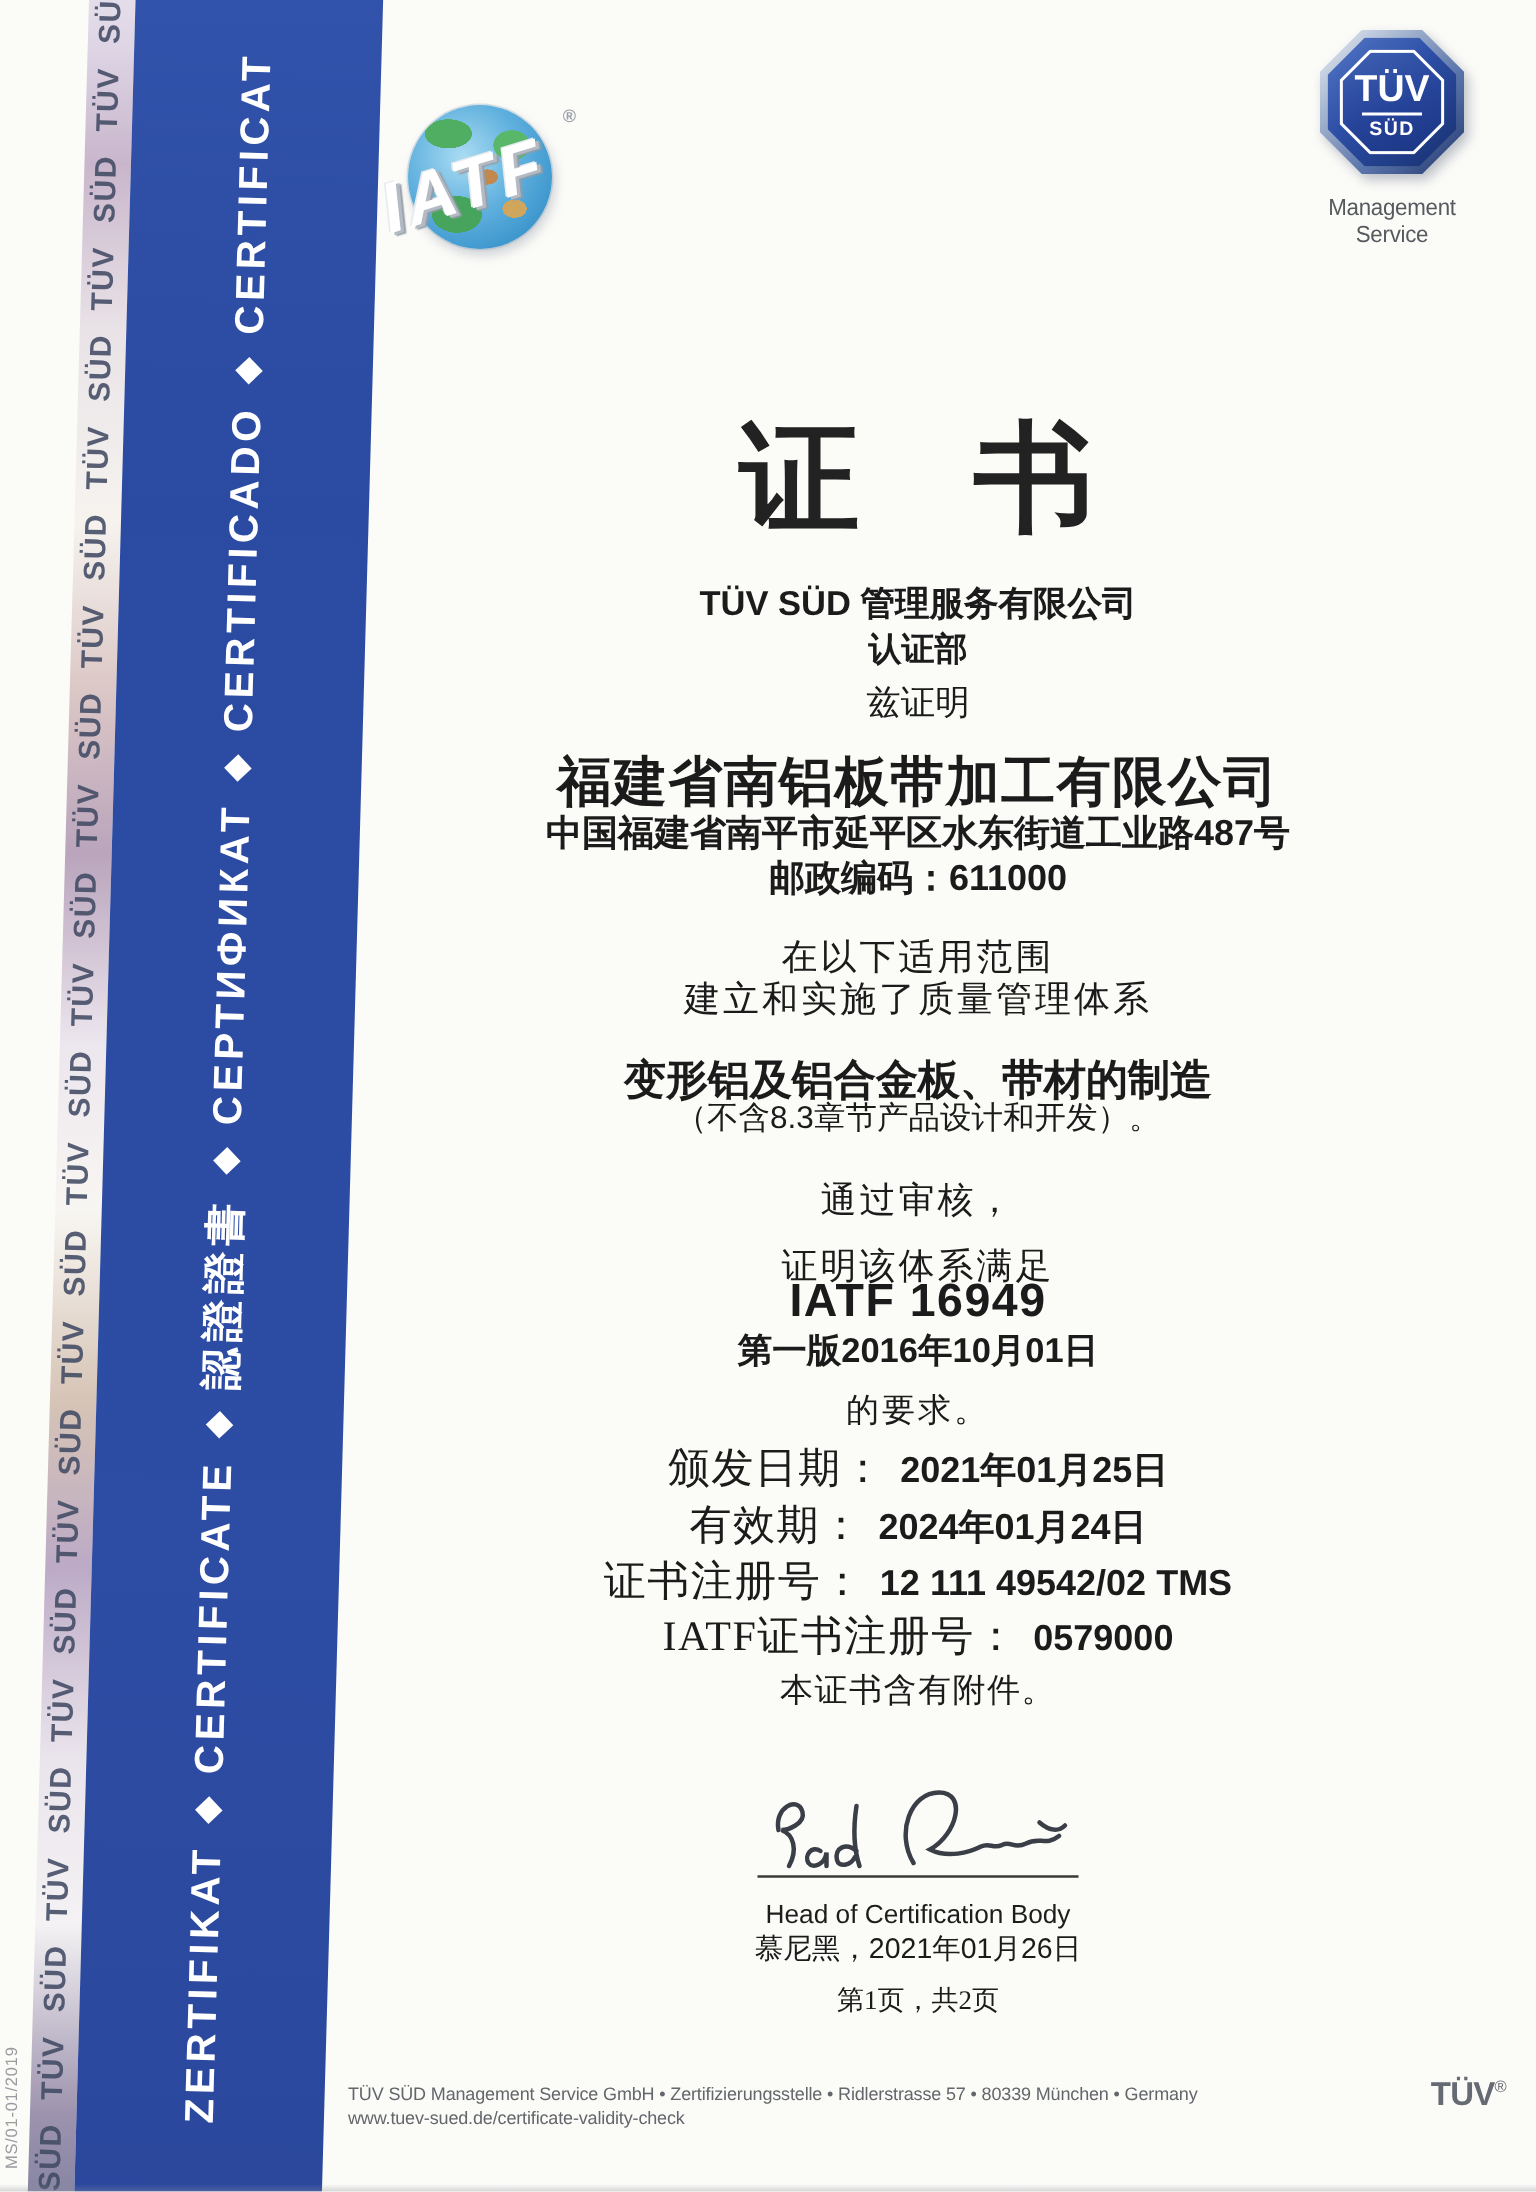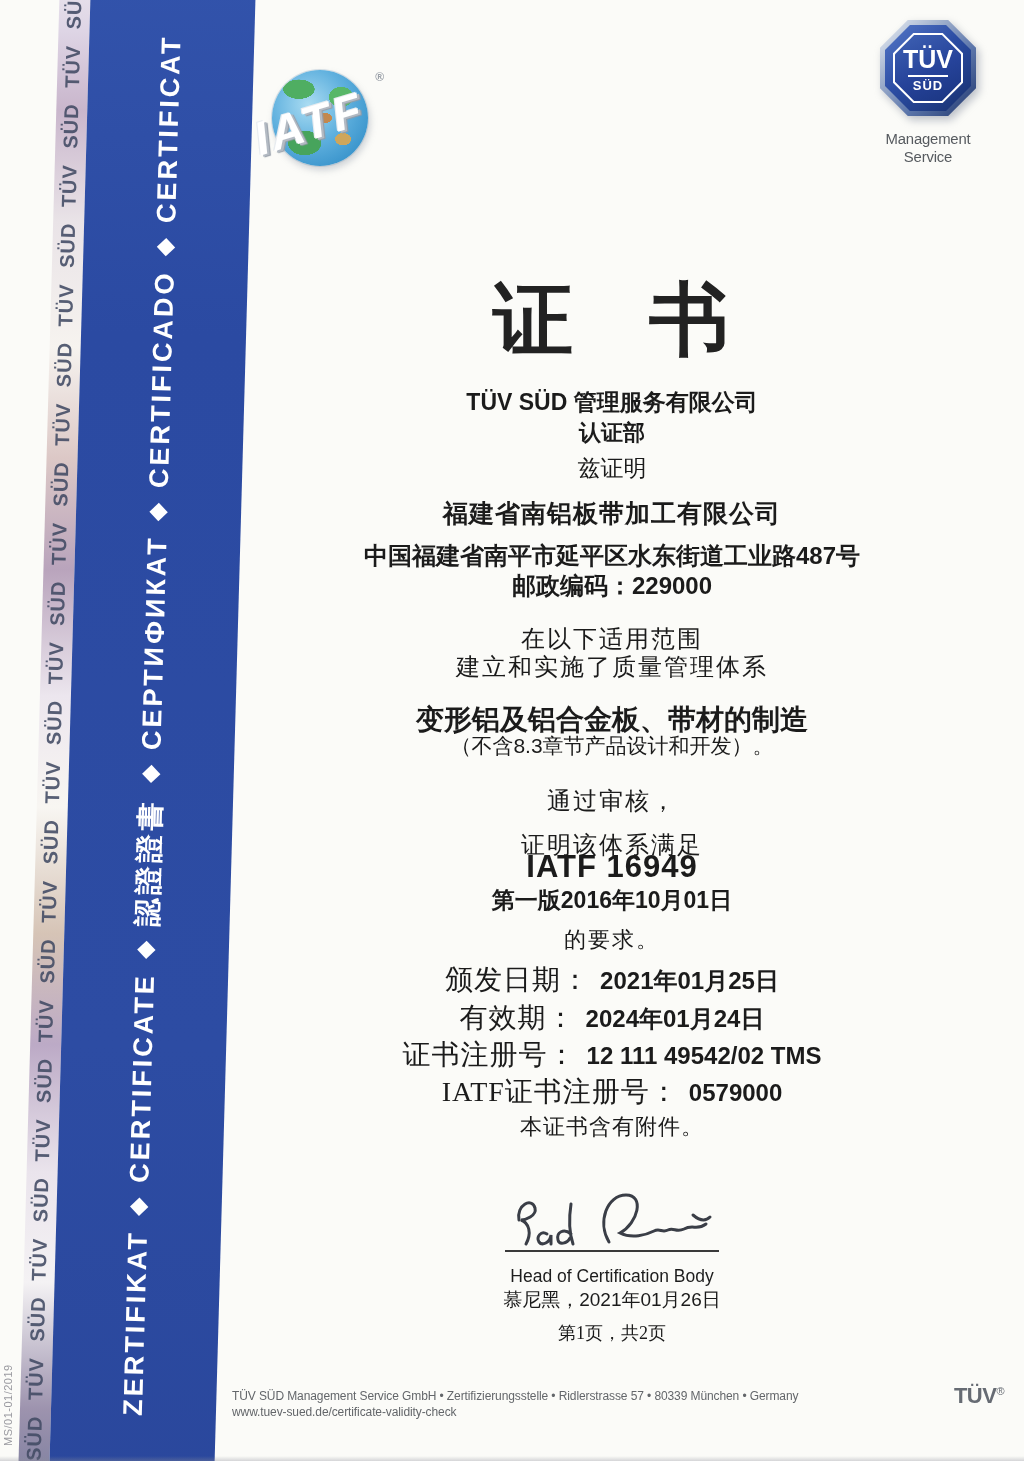--- a/index.html
+++ b/index.html
@@ -97,21 +97,21 @@
   .content { position:absolute; left:230px; top:0; width:764px; height:100%; }
   .cblock { position:absolute; left:0; right:0; text-align:center; line-height:1.25; }
   .serif  { font-family:"Liberation Serif", serif; }
   .boldsans { font-family:"Liberation Sans", sans-serif; font-weight:700; }
 
   .doc-title { top:226px; font-family:"Liberation Serif", serif; font-weight:700;
                font-size:80px; letter-spacing:2px; word-spacing:52px; color:#222;margin-top:44px; }
   .issuer1 { top:388px; font-size:23px; }
   .issuer2 { top:419px; font-size:22px; }
   .certify { top:455px; font-size:23px; }
-  .company { top:498px; font-size:25px; letter-spacing:1px; }
+  .company { top:498px; font-size:36px; letter-spacing:1px; }
   .address { top:541px; font-size:24px; }
   .postal  { top:571px; font-size:24px; }
   .scope-i1 { top:624px; font-size:24px; letter-spacing:2px; }
   .scope-i2 { top:652px; font-size:24px; letter-spacing:2px; }
   .scope-m { top:702px; font-size:28px; }
   .scope-n { top:733px; font-size:21px; font-weight:400; }
   .audit1 { top:786px; font-size:24px; letter-spacing:2px; }
   .audit2 { top:830px; font-size:24px; letter-spacing:2px; }
   .standard { top:848px; font-size:31px; letter-spacing:1px; }
   .edition { top:886px; font-size:23px; }
@@ -189,21 +189,21 @@
 
     <div class="cblock doc-title">证 书</div>
 
     <div class="cblock issuer1 boldsans">TÜV SÜD 管理服务有限公司</div>
     <div class="cblock issuer2 boldsans">认证部</div>
 
     <div class="cblock certify serif">兹证明</div>
 
     <div class="cblock company boldsans">福建省南铝板带加工有限公司</div>
     <div class="cblock address boldsans">中国福建省南平市延平区水东街道工业路487号</div>
-    <div class="cblock postal boldsans">邮政编码：229000</div>
+    <div class="cblock postal boldsans">邮政编码：611000</div>
 
     <div class="cblock scope-i1 serif">在以下适用范围</div>
     <div class="cblock scope-i2 serif">建立和实施了质量管理体系</div>
 
     <div class="cblock scope-m boldsans">变形铝及铝合金板、带材的制造</div>
     <div class="cblock scope-n">（不含8.3章节产品设计和开发）。</div>
 
     <div class="cblock audit1 serif">通过审核，</div>
     <div class="cblock audit2 serif">证明该体系满足</div>
 

